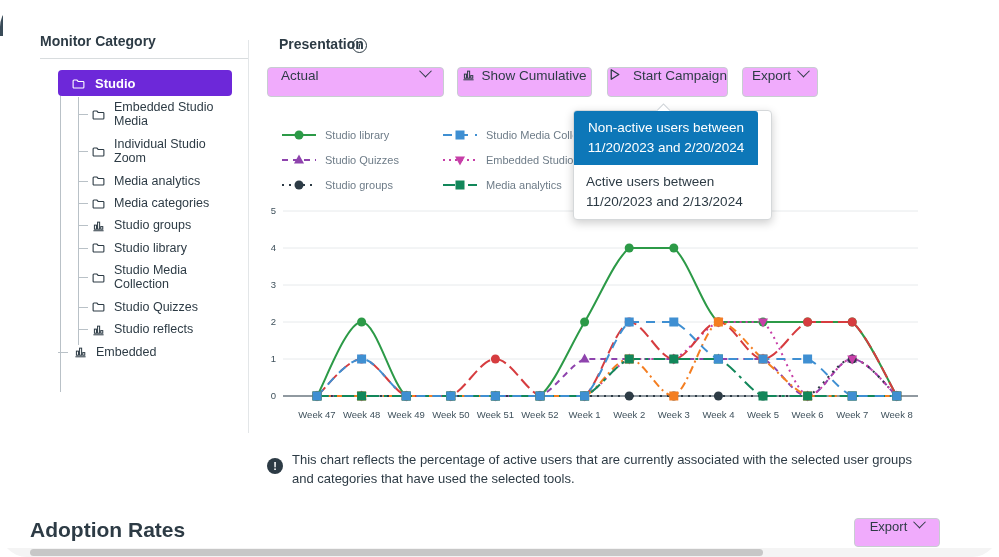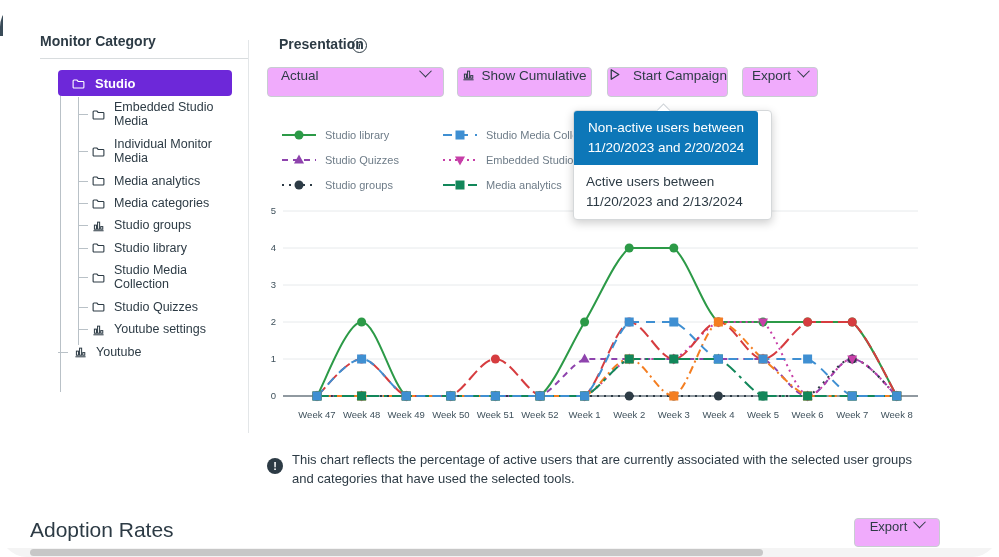--- a/index.html
+++ b/index.html
@@ -51,21 +51,21 @@
         border:1px solid #CFD4D8;transform:rotate(45deg);}
   .menu-item{padding:7px 12px 8px;line-height:1.45;cursor:pointer;}
   .menu-item.selected{background:#0D77B8;color:#fff;border-radius:3px 3px 0 0;}
   
   #chart-svg{position:absolute;left:260px;top:199px;}
   
   .note-icon{position:absolute;left:267px;top:458px;width:16px;height:16px;border-radius:50%;
         background:#2D3B45;color:#fff;font-size:11px;font-weight:bold;text-align:center;line-height:16px;}
   .note-text{position:absolute;left:292px;top:450px;width:645px;font-size:13px;line-height:19px;}
   
-  .footer-title{position:absolute;left:30px;top:518px;font-size:21px;font-weight:normal;margin:0;}
+  .footer-title{position:absolute;left:30px;top:518px;font-size:21px;font-weight:bold;margin:0;}
   #btn-export-bottom{top:518px;left:854px;width:86px;height:29px;justify-content:center;gap:8px;font-size:13px;}
   .hscroll-track{position:absolute;left:0;bottom:0;width:999px;height:9px;background:#F4F4F4;}
   .hscroll-thumb{position:absolute;left:30px;bottom:1px;width:733px;height:7px;border-radius:4px;
         background:#C7C7C7;cursor:grab;}
 </style>
 </head>
 <body>
 
 <div class="page">
 
@@ -95,21 +95,21 @@
           </span>
     <span class="lbl">Embedded Studio Media</span>
         </div>
         <div class="trow">
           <span class="tick"></span>
     <span class="ticon">
             <svg class="icon12" viewBox="0 0 14 12">
               <path d="M1.2 3.2 V10 a.9.9 0 0 0 .9.9 h9.8 a.9.9 0 0 0 .9-.9 V4.7 a.9.9 0 0 0-.9-.9 H6.6 L5.3 2.3 H2.1 a.9.9 0 0 0-.9.9 Z" fill="none" stroke="#2D3B45" stroke-width="1.2"></path>
             </svg>
           </span>
-    <span class="lbl">Individual Monitor Media</span>
+    <span class="lbl">Individual Studio Zoom</span>
         </div>
         <div class="trow">
           <span class="tick"></span>
     <span class="ticon">
             <svg class="icon12" viewBox="0 0 14 12">
               <path d="M1.2 3.2 V10 a.9.9 0 0 0 .9.9 h9.8 a.9.9 0 0 0 .9-.9 V4.7 a.9.9 0 0 0-.9-.9 H6.6 L5.3 2.3 H2.1 a.9.9 0 0 0-.9.9 Z" fill="none" stroke="#2D3B45" stroke-width="1.2"></path>
             </svg>
           </span>
     <span class="lbl">Media analytics</span>
         </div>
@@ -164,35 +164,35 @@
         <div class="trow">
           <span class="tick"></span>
     <span class="ticon">
             <svg class="icon12" viewBox="0 0 14 14" fill="none" stroke="#2D3B45" stroke-width="1.1">
               <path d="M1.5 12.7h11"></path>
               <rect x="2.6" y="6.6" width="2.2" height="4.4"></rect>
               <rect x="6" y="3.4" width="2.2" height="7.6"></rect>
               <rect x="9.4" y="8.2" width="2.2" height="2.8"></rect>
             </svg>
           </span>
-    <span class="lbl">Youtube settings</span>
+    <span class="lbl">Studio reflects</span>
         </div>
       </div>
     <div id="tree-siblings">
         <div class="trow rootlevel">
           <span class="tick"></span>
     <span class="ticon">
             <svg class="icon12" viewBox="0 0 14 14" fill="none" stroke="#2D3B45" stroke-width="1.1">
               <path d="M1.5 12.7h11"></path>
               <rect x="2.6" y="6.6" width="2.2" height="4.4"></rect>
               <rect x="6" y="3.4" width="2.2" height="7.6"></rect>
               <rect x="9.4" y="8.2" width="2.2" height="2.8"></rect>
             </svg>
           </span>
-    <span class="lbl">Youtube</span>
+    <span class="lbl">Embedded</span>
         </div>
       </div>
   </div>
 
   <div class="vdivider"></div>
 
   <div class="presentation-title">Presentation</div>
   <div class="info-icon">i</div>
 
   <div class="ctl" id="select-actual">

